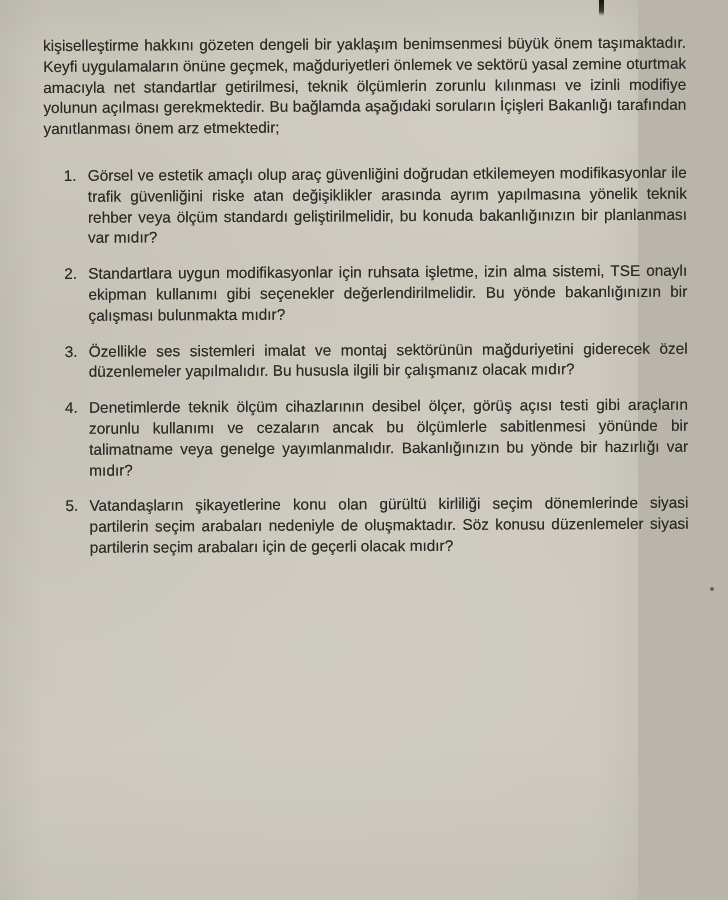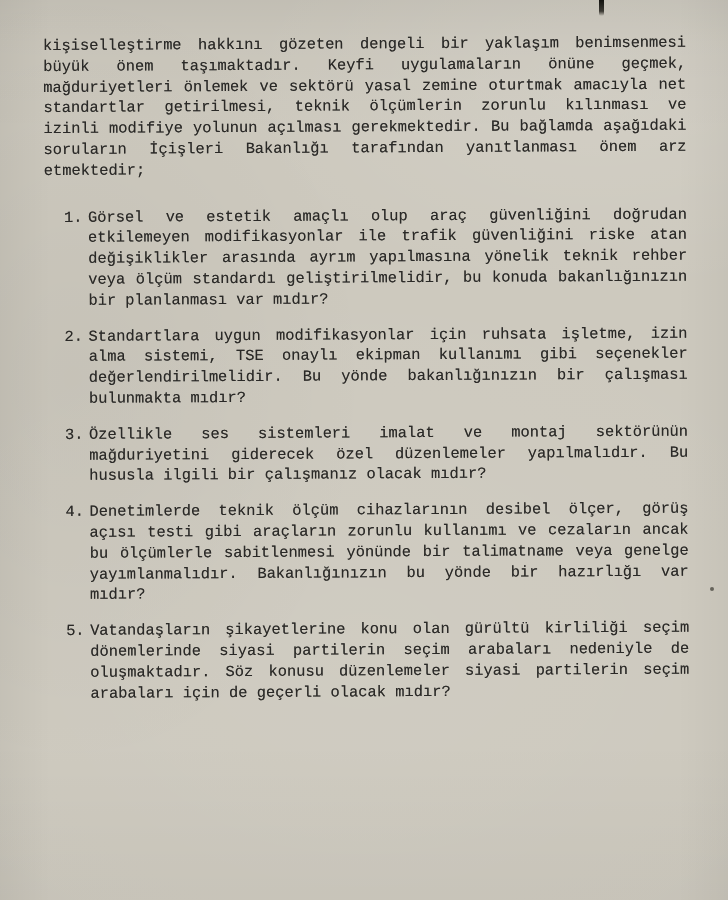--- a/index.html
+++ b/index.html
@@ -5,30 +5,30 @@
   html, body {
     margin: 0;
     padding: 0;
     width: 728px;
     height: 900px;
     overflow: hidden;
     background: #b9b5aa;
   }
   .paper {
     position: relative;
-    width: 728px;
+    width: 638px;
     height: 900px;
     background-color: var(--paper, #cdc9be);
     background-image:
       radial-gradient(ellipse 520px 300px at 82% 10%, rgba(255,255,255,0.10), transparent 70%),
       radial-gradient(ellipse 420px 560px at 10% 42%, rgba(0,0,0,0.035), transparent 72%),
       radial-gradient(ellipse 720px 520px at 50% 72%, rgba(255,255,255,0.055), transparent 75%),
       linear-gradient(180deg, rgba(0,0,0,0.055) 0%, rgba(0,0,0,0.02) 5%, rgba(0,0,0,0) 15%, rgba(0,0,0,0) 82%, rgba(0,0,0,0.03) 100%),
       linear-gradient(90deg, rgba(0,0,0,0.045) 0%, rgba(0,0,0,0) 7%, rgba(0,0,0,0) 93%, rgba(0,0,0,0.035) 100%);
-    font-family: Liberation Mono, monospace;
+    font-family: Liberation Sans, sans-serif;
     color: var(--ink, #2a2927);
   }
   .content {
     position: absolute;
     left: 43px;
     top: 36px;
     width: 643px;
     transform: rotate(-0.3deg);
     transform-origin: left top;
     font-size: 15.4px;

